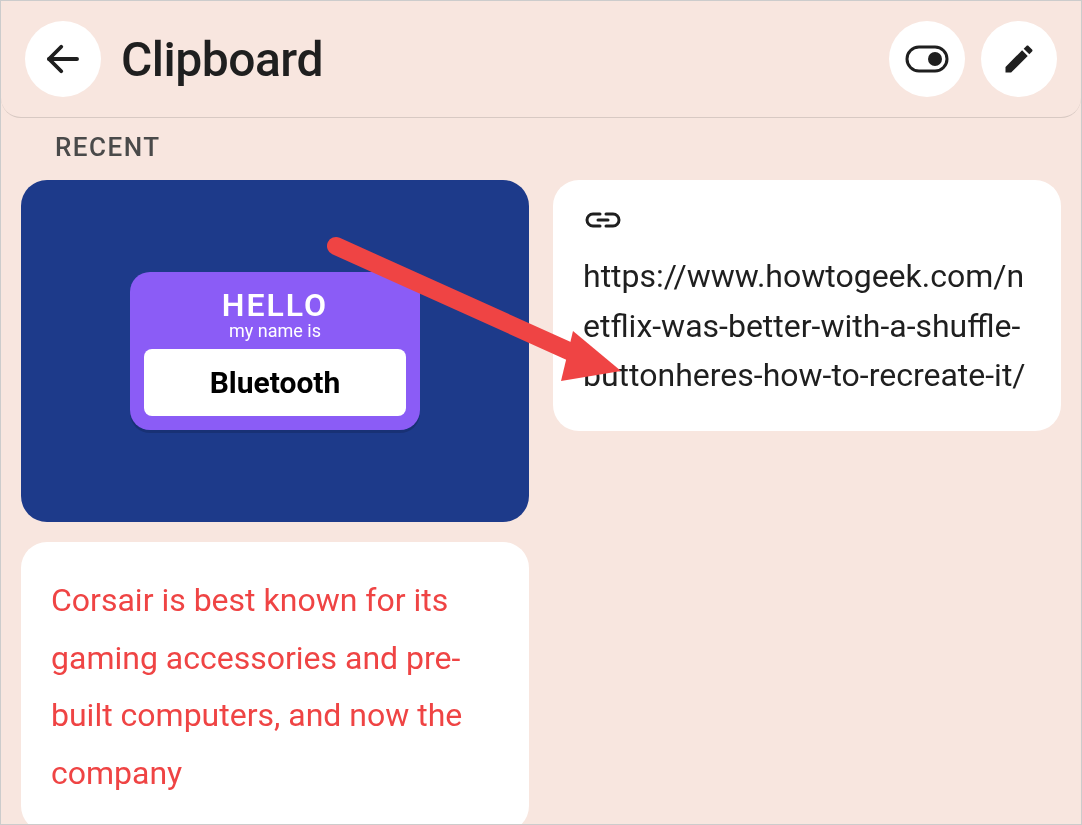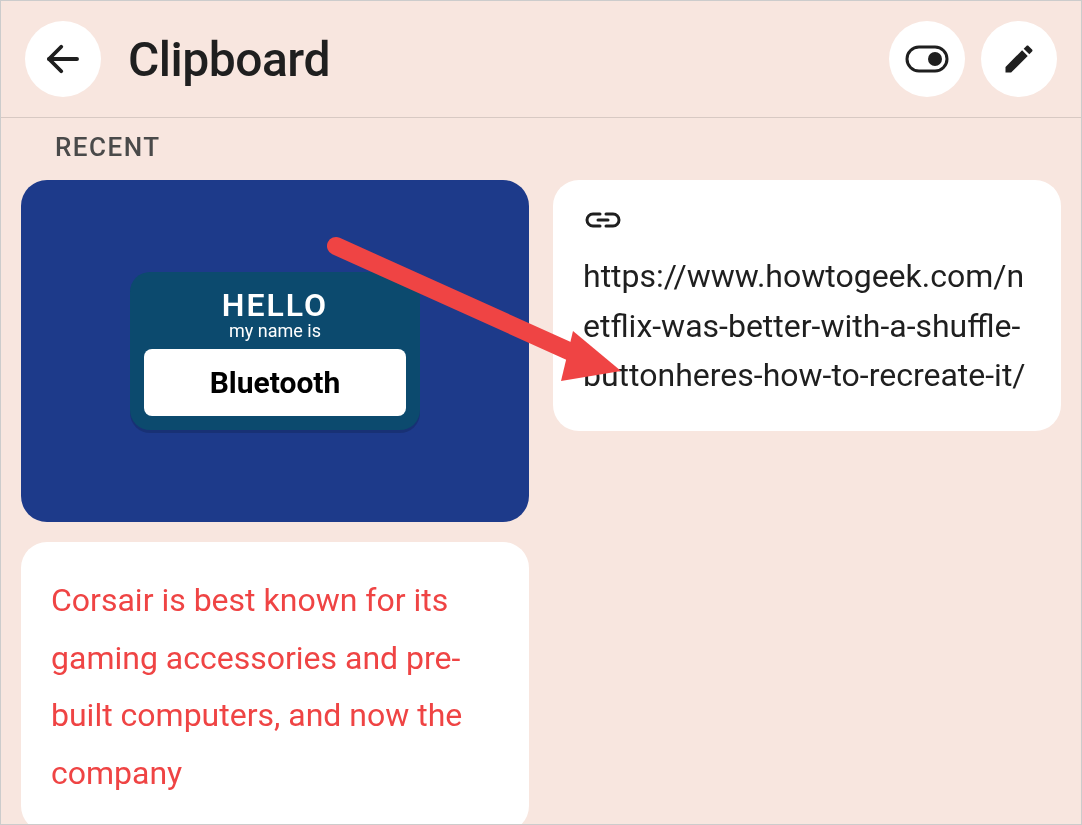--- a/index.html
+++ b/index.html
@@ -15,22 +15,23 @@
       height: 825px;
       overflow: hidden;
       position: relative;
       border: 1px solid #ccc;
     }
 
     .header {
       display: flex;
       align-items: center;
       padding: 20px 24px;
-      gap: 27px;
+      gap: 20px;
       border-bottom: 1px solid #d8c9c3;
+      border-radius: 20px;
     }
 
     .circle-button {
       width: 76px;
       height: 76px;
       border-radius: 50%;
       background: #ffffff;
       display: flex;
       align-items: center;
       justify-content: center;
@@ -83,21 +84,21 @@
     .image-clip {
       background: #1d3a8a;
       height: 342px;
       display: flex;
       align-items: center;
       justify-content: center;
       padding: 20px;
     }
 
     .nametag {
-      background: #0c4a6e;
+      background: #8b5cf6;
       border-radius: 20px;
       padding: 14px 14px 14px;
       width: 290px;
       box-shadow: 0 3px 0 rgba(0,0,0,0.15);
     }
 
     .nametag-hello {
       color: #ffffff;
       font-size: 32px;
       font-weight: 600;

